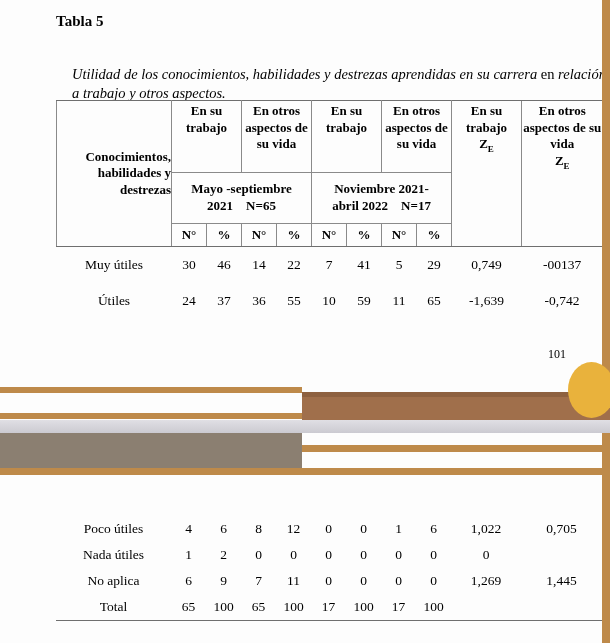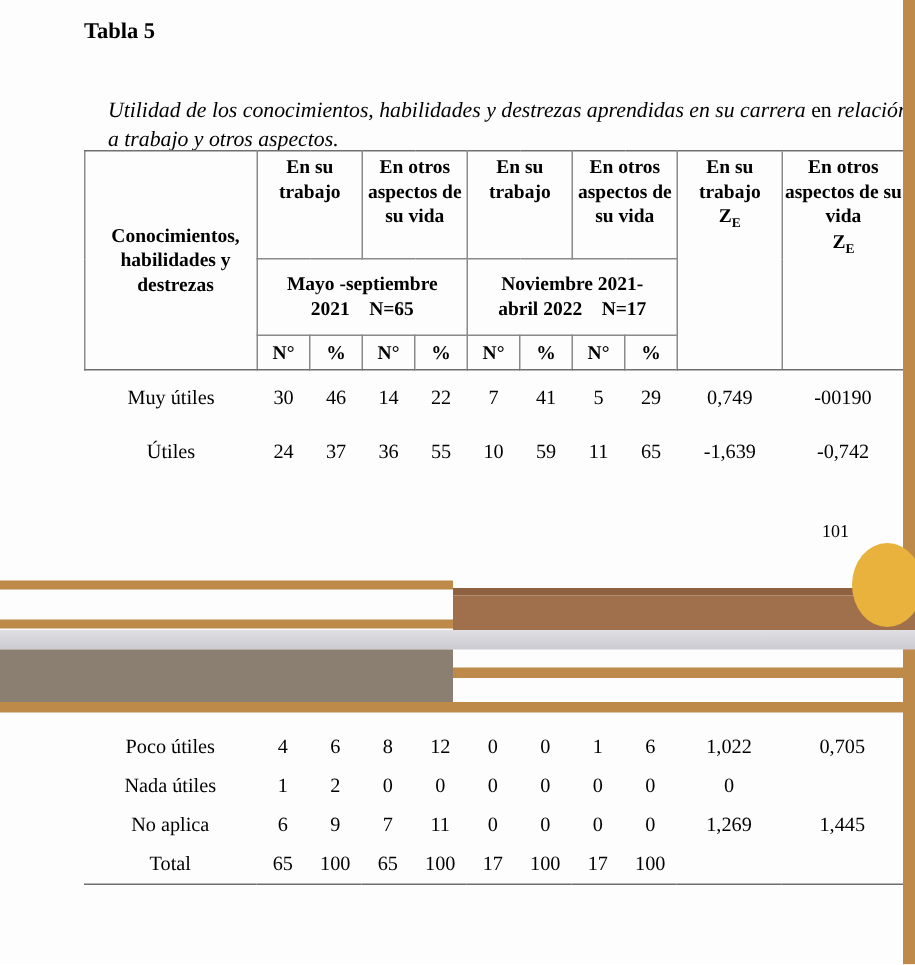--- a/index.html
+++ b/index.html
@@ -10,24 +10,24 @@
   
   .doc-title{position:absolute;left:56px;top:13px;font-size:15px;font-weight:bold;}
   .caption{position:absolute;left:72px;top:50px;width:534px;font-size:14.5px;line-height:1.33;}
   .caption .it{font-style:italic;}
   .page-number{position:absolute;left:548px;top:347px;font-size:12px;}
   .source-note{position:absolute;left:56px;top:618px;font-size:13.5px;}
   
   table{border-collapse:collapse;table-layout:fixed;}
   .tbl{position:absolute;left:56px;width:546px;}
   .tbl-top{top:100px;}
-  .tbl-bottom{top:485px;}
+  .tbl-bottom{top:516px;}
   td,th{padding:0;margin:0;font-weight:normal;}
   .hdr{font-size:13px;font-weight:bold;text-align:center;line-height:1.28;margin-top:16px;}
-  .stub-cell{vertical-align:middle;text-align:center;padding-left:6px;
+  .stub-cell{vertical-align:middle;text-align:right;padding-left:6px;
     border-top:1.5px solid #6f6f6f;border-left:1px solid #8a8a8a;
     border-right:1px solid #8a8a8a;border-bottom:1.5px solid #6f6f6f;}
   .group-cell{vertical-align:top;padding-top:2px;
     border-top:1.5px solid #6f6f6f;border-left:1px solid #8a8a8a;
     border-right:1px solid #8a8a8a;border-bottom:1px solid #8a8a8a;}
   .period-cell{vertical-align:middle;
     border-left:1px solid #fca5a5;border-right:1px solid #8a8a8a;
     border-bottom:1px solid #8a8a8a;}
   .period-cell .pline{display:block;white-space:pre;}
   .sub-cell{vertical-align:middle;
@@ -111,21 +111,21 @@
       <td>Muy útiles</td>
       <td>30</td>
       <td>46</td>
       <td>14</td>
       <td>22</td>
       <td>7</td>
       <td>41</td>
       <td>5</td>
       <td>29</td>
       <td>0,749</td>
-      <td>-00190</td>
+      <td>-00137</td>
     </tr>
     <tr class="data-row" style="height:36px;">
       <td>Útiles</td>
       <td>24</td>
       <td>37</td>
       <td>36</td>
       <td>55</td>
       <td>10</td>
       <td>59</td>
       <td>11</td>

